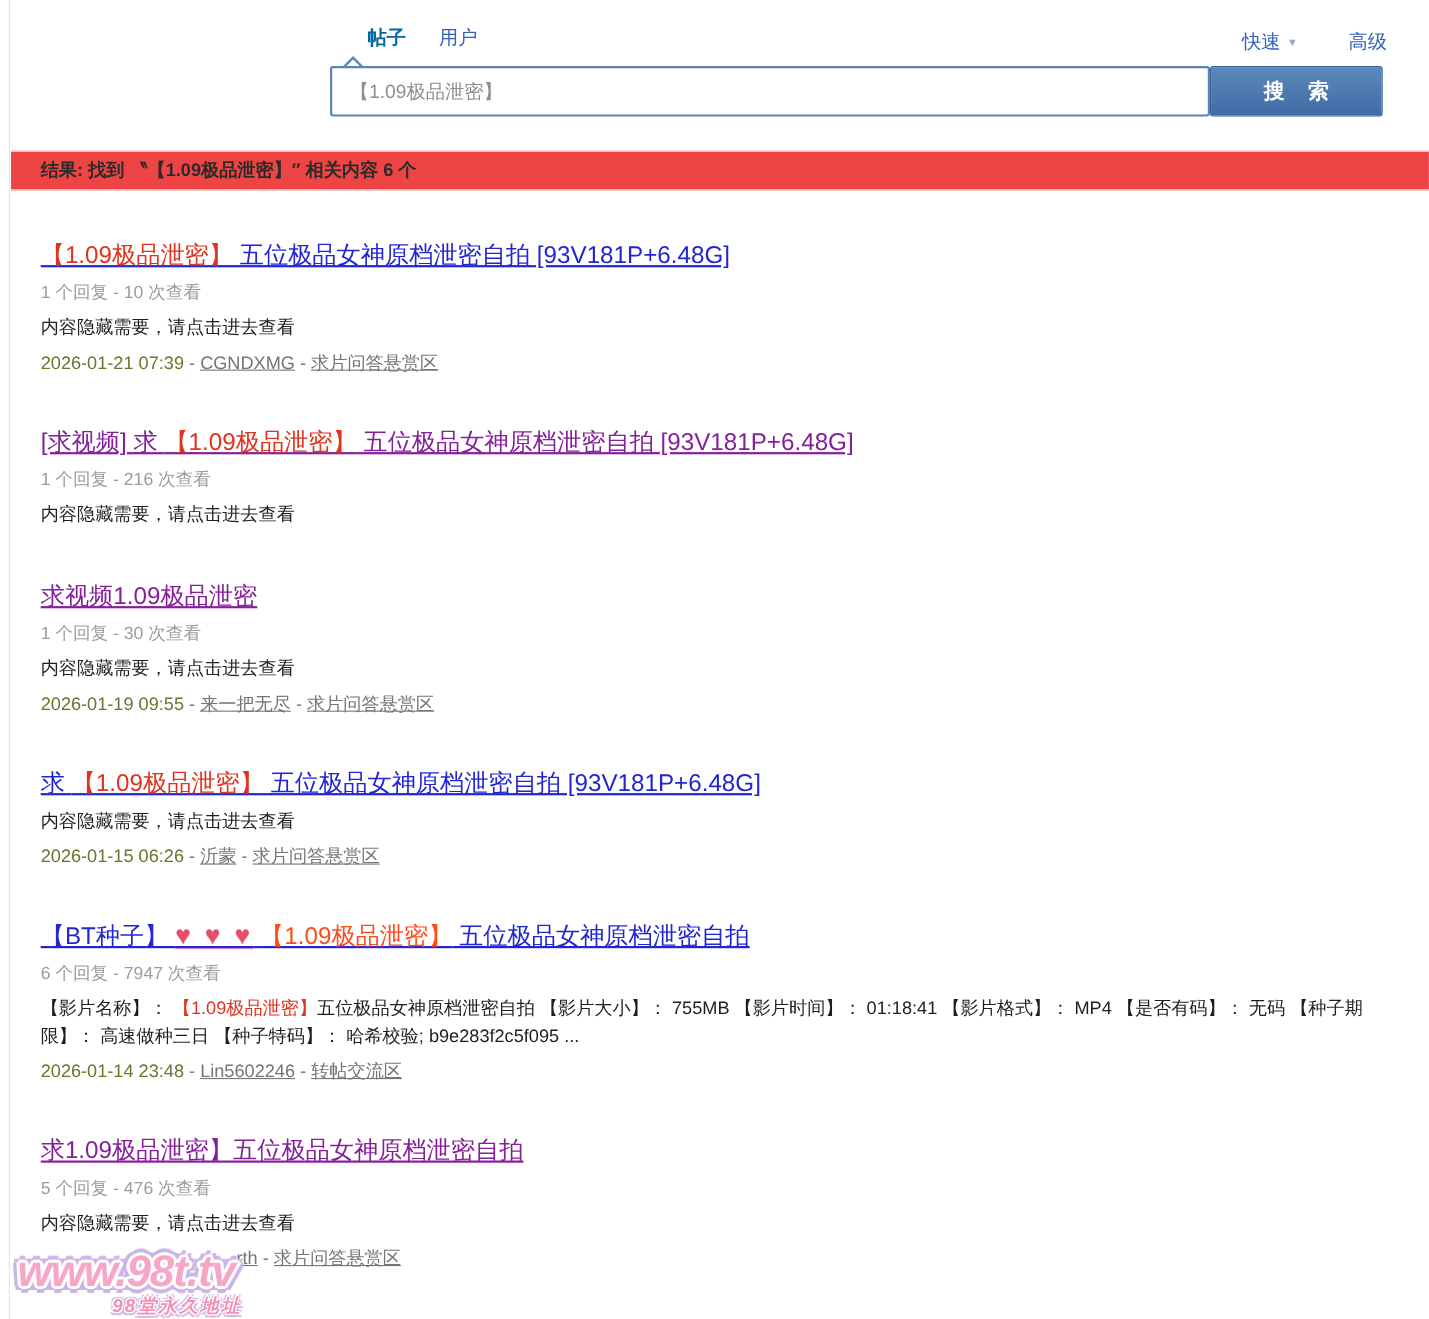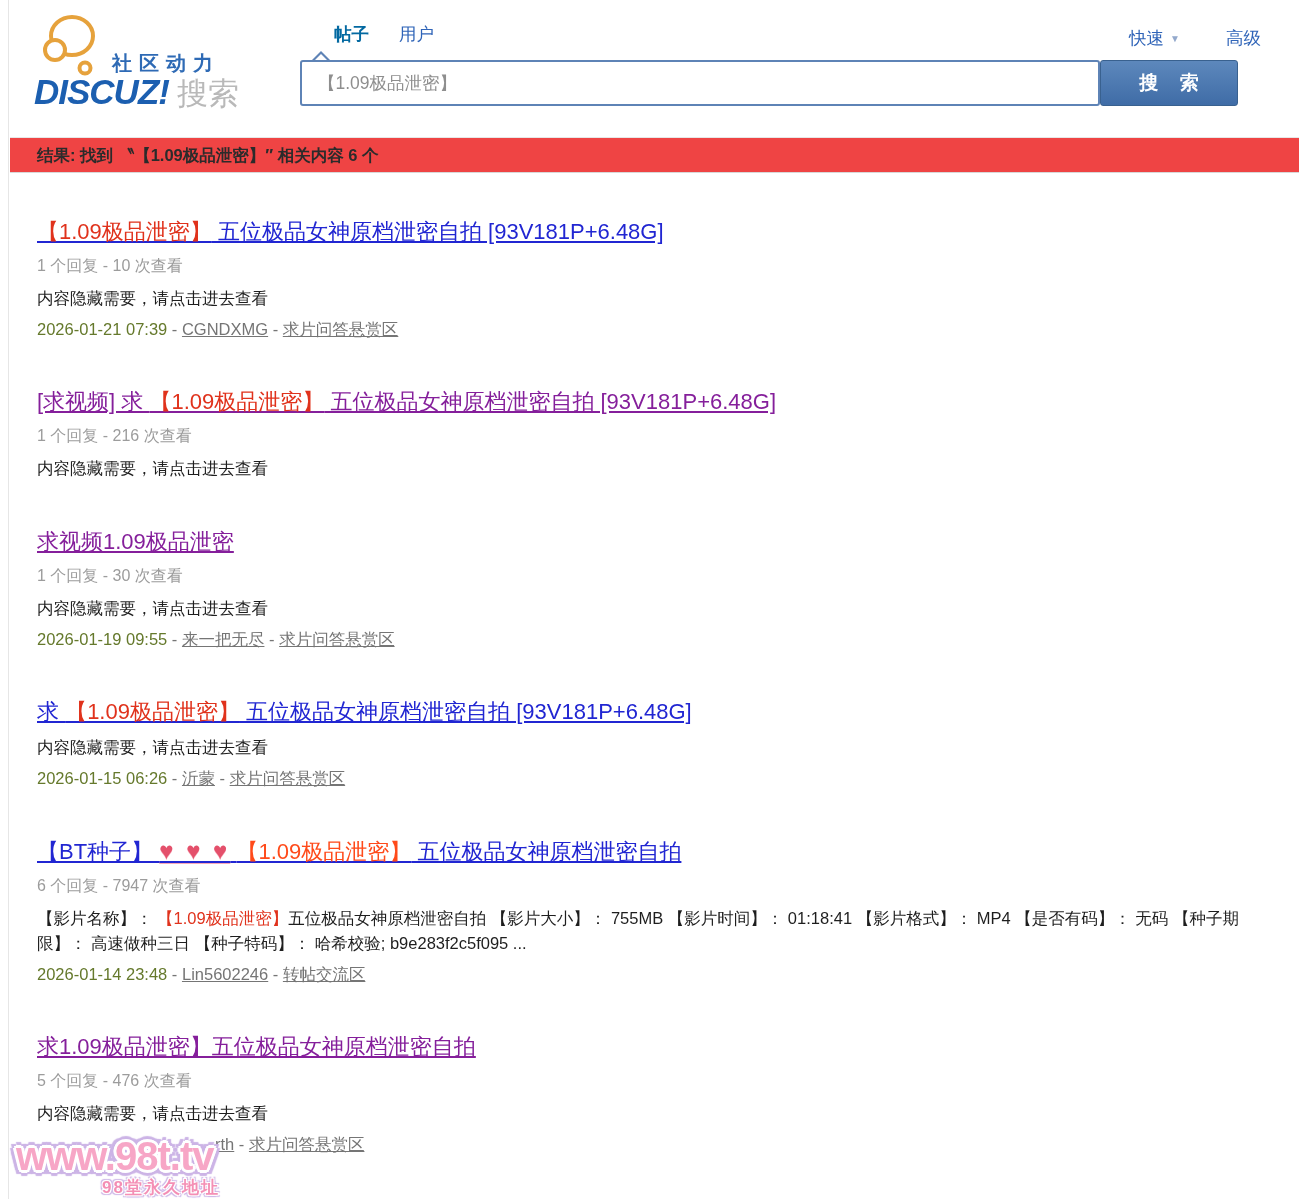--- a/index.html
+++ b/index.html
@@ -37,21 +37,21 @@
     width:100%;height:46px;border:2px solid #5e83b6;border-radius:3px;
     padding:0 16px;font-size:17.5px;color:#8e8e8e;outline:none;
     font-family:"Liberation Sans","DejaVu Sans",sans-serif;
   }
   .notch{position:absolute;top:-9px;left:12px;width:0;height:0;
     border:9px solid transparent;border-bottom:9px solid #5e83b6;border-top:none;}
   .notch::after{content:"";position:absolute;left:-6px;top:3px;width:0;height:0;
     border:6px solid transparent;border-bottom:6px solid #fff;border-top:none;}
 
   .search-btn{
-    position:absolute;left:1100px;top:60px;width:138px;height:46px;
+    position:absolute;left:1100px;top:60px;width:157px;height:46px;
     border:1px solid #39618f;border-radius:3px;cursor:pointer;
     background:linear-gradient(#5d88bc,var(--accent));
     color:#fff;font-size:19px;font-weight:bold;letter-spacing:8px;text-indent:8px;
     font-family:"Liberation Sans","DejaVu Sans",sans-serif;
   }
   .top-links{position:absolute;right:38px;top:26px;display:flex;gap:46px;font-size:17.5px;white-space:nowrap;}
   .top-links a{color:#2f64b8;text-decoration:none;cursor:pointer;}
   .caret{display:inline-block;font-size:10px;color:#93a9cc;margin-left:6px;transform:translateY(-2px);}
 
   
@@ -71,21 +71,21 @@
   .seg-hearts{color:#e4506b;font-size:24px;letter-spacing:3px;text-shadow:0 1px 0 #f7a9b8;}
   .meta{margin-top:10px;font-size:16px;color:#9c9c9c;}
   .snippet{margin-top:9px;font-size:16.5px;color:#1e1e1e;line-height:25px;max-width:1230px;}
   .snip-hl{color:var(--hl-red);}
   .footer{margin-top:8px;font-size:16.5px;color:#757575;}
   .footer .date{color:var(--date-green);}
   .footer a{color:#757575;text-decoration:underline;cursor:pointer;}
   .footer.obscured{padding-left:178px;}
 
   
-  .watermark{position:absolute;left:16px;top:1134px;pointer-events:none;}
+  .watermark{position:absolute;left:16px;top:1134px;pointer-events:none;font-style:italic;}
   .wm-main{
     font-size:40px;font-weight:bold;letter-spacing:-1px;color:#f7a6c6;
     text-shadow:
       -2px -2px 0 #fff,2px -2px 0 #fff,-2px 2px 0 #fff,2px 2px 0 #fff,
       0 -3px 0 #fff,0 3px 0 #fff,-3px 0 0 #fff,3px 0 0 #fff,
       -5px -4px 1px #ccb4e6,5px 4px 1px #ccb4e6,-5px 4px 1px #ccb4e6,5px -4px 1px #ccb4e6,
       0 6px 1px #ccb4e6,0 -6px 1px #ccb4e6,6px 0 1px #ccb4e6,-6px 0 1px #ccb4e6;
   }
   .wm-sub{
     margin-left:86px;margin-top:-3px;font-size:17px;font-weight:bold;letter-spacing:2px;color:#f48fb5;
@@ -94,31 +94,20 @@
       -2px -2px 1px #ccb4e6,2px 2px 1px #ccb4e6,-2px 2px 1px #ccb4e6,2px -2px 1px #ccb4e6;
     text-align: center;
   }
 </style>
 </head>
 <body>
 
 <div class="page">
 
   <header>
-    <div class="logo">
-      <svg width="70" height="78" viewBox="0 0 70 78">
-        <ellipse cx="34" cy="24" rx="21" ry="19" fill="#fff" stroke="#e6a23c" stroke-width="4"></ellipse>
-        <circle cx="17" cy="38" r="10" fill="#fff" stroke="#e6a23c" stroke-width="4"></circle>
-        <circle cx="47" cy="56" r="5.5" fill="#fff" stroke="#e6a23c" stroke-width="4"></circle>
-      </svg>
-      <div class="tagline">社区动力</div>
-      <div class="brandline">
-        <span class="brand">DISCUZ!</span><span class="suffix">搜索</span>
-      </div>
-    </div>
 
     <nav class="tabs">
       <a class="tab active">帖子</a><a class="tab">用户</a>
     </nav>
 
     <div class="input-wrap">
       <span class="notch"></span>
       <input value="【1.09极品泄密】" style="">
     </div>
     <button class="search-btn">搜 索</button>

